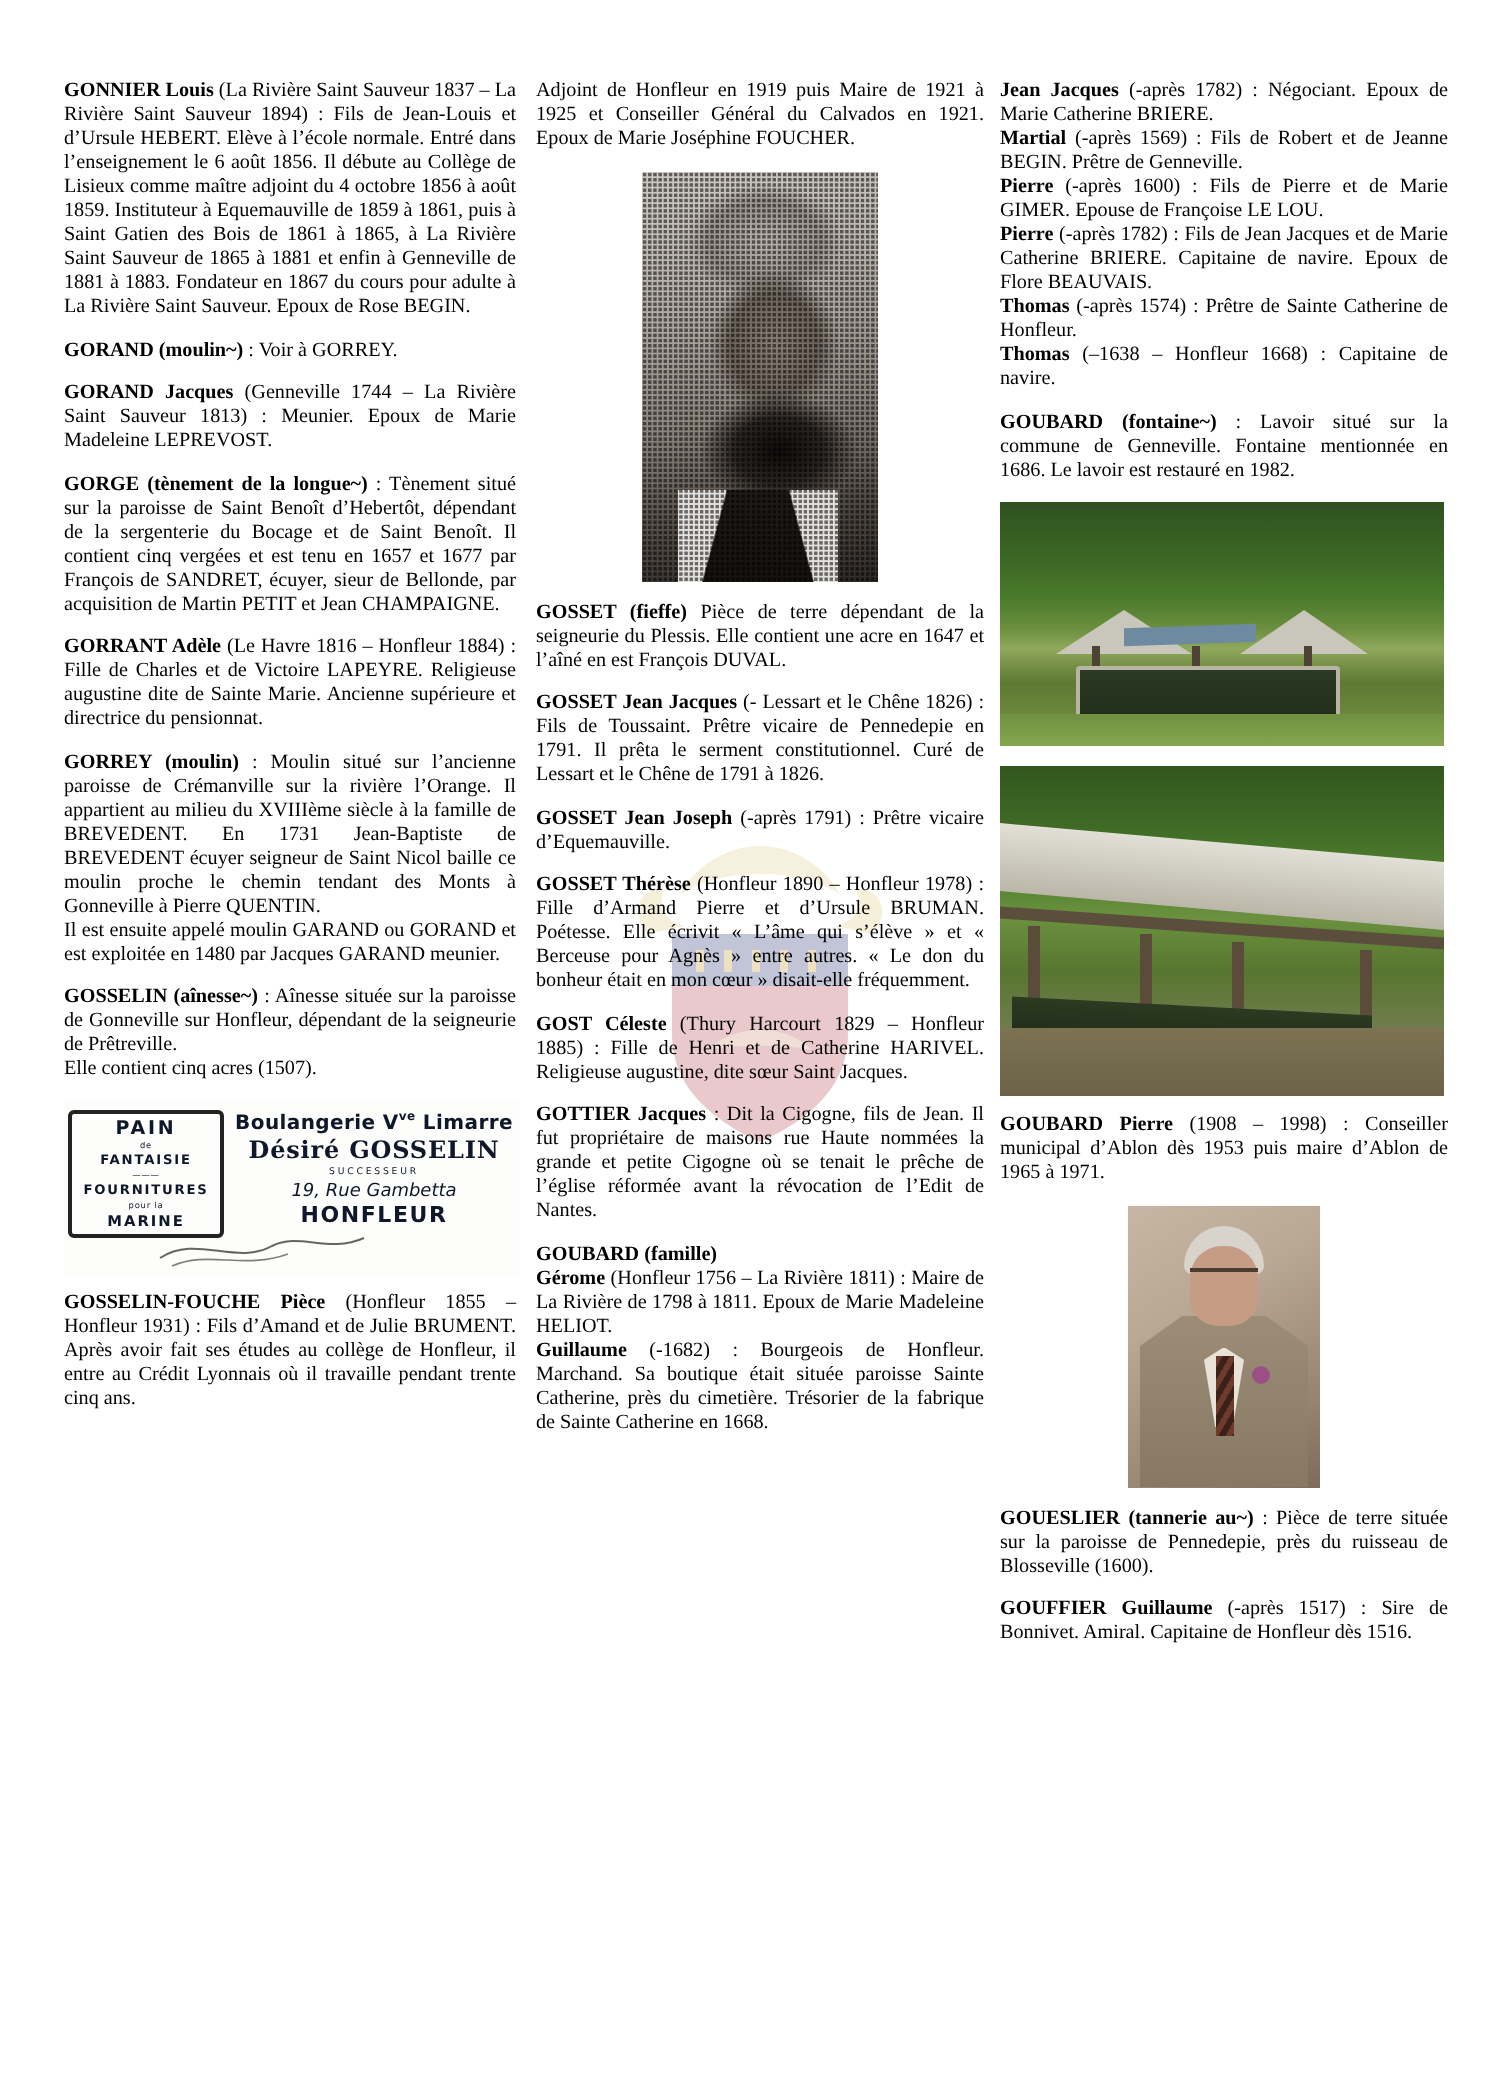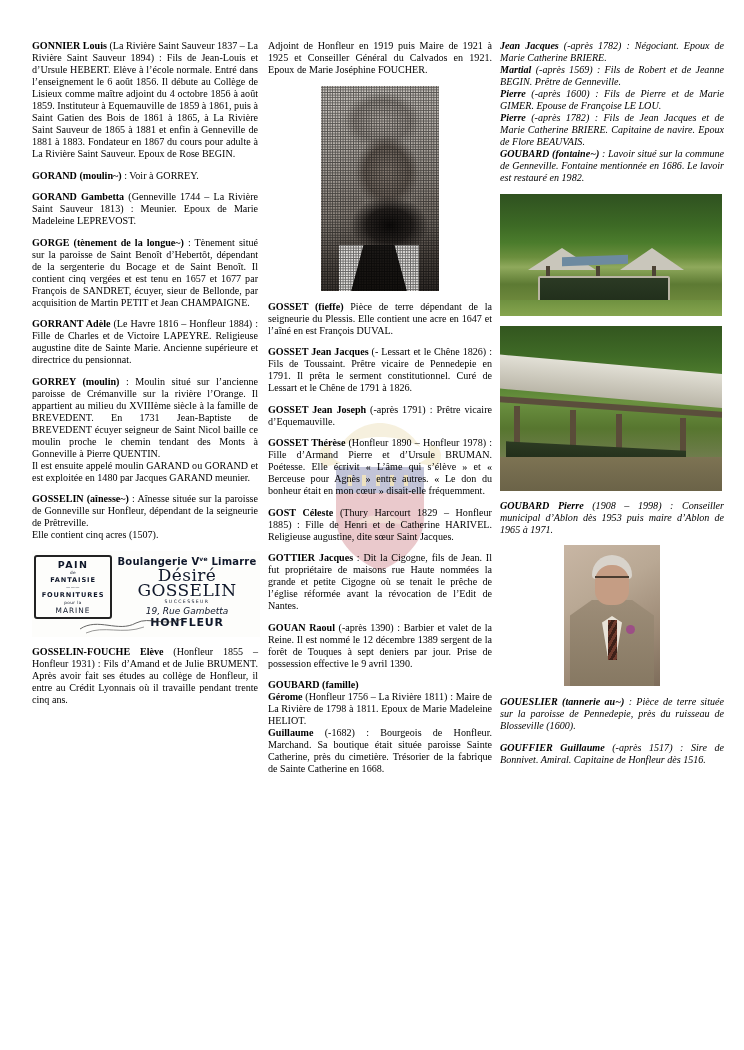--- a/index.html
+++ b/index.html
@@ -46,21 +46,21 @@
     display: flex;
     z-index: 2;
   }
   .col {
     box-sizing: border-box;
     padding-top: 40px;
     padding-bottom: 18px;
   }
   #col-1 { width: 268px; padding-left: 32px; padding-right: 10px; }
   #col-2 { width: 232px; padding-left: 0px;  padding-right: 8px; }
-  #col-3 { width: 244px; padding-left: 0px;  padding-right: 20px; font-style: italic; }
+  #col-3 { width: 244px; padding-left: 0px;  padding-right: 20px; }
 
   
   .entry {
     font-size: 10.1px;
     line-height: 12.0px;
     text-align: justify;
     text-justify: inter-word;
     margin: 0 0 9.5px 0;
     hyphens: none;
   }
@@ -285,35 +285,35 @@
     font-size: 9.5px; font-weight: bold; letter-spacing: 1.4px; line-height: 10px;
   }
   #letterhead .lh-box .l2,
   #letterhead .lh-box .l4 {
     font-size: 4.2px; letter-spacing: .4px; line-height: 6px;
   }
   #letterhead .lh-box .l3 {
     font-size: 6.6px; font-weight: bold; letter-spacing: .9px; line-height: 9px;
   }
   #letterhead .lh-box .l5 {
-    font-size: 7.4px; font-weight: normal; letter-spacing: 1px; line-height: 10px;
+    font-size: 7.4px; font-weight: bold; letter-spacing: 1px; line-height: 10px;
   }
   #letterhead .lh-right {
     position: absolute;
     left: 84px; top: 2px;
     width: 142px;
     text-align: center;
   }
   #letterhead .r1 {
     font-size: 10px; font-weight: bold; letter-spacing: .2px; line-height: 12px;
     font-family: "DejaVu Sans", sans-serif;
   }
   #letterhead .r1 sup { font-size: 6px; }
   #letterhead .r2 {
-    font-size: 17px; font-weight: normal; letter-spacing: .4px; line-height: 15px;
+    font-size: 12px; font-weight: bold; letter-spacing: .4px; line-height: 15px;
     font-family: "DejaVu Serif", serif;
   }
   #letterhead .r3 {
     font-size: 4.6px; letter-spacing: 1.4px; line-height: 7px;
   }
   #letterhead .r4 {
     font-size: 9px; font-style: italic; line-height: 12px;
   }
   #letterhead .r5 {
     font-size: 11px; font-weight: bold; letter-spacing: .8px; line-height: 11px;
@@ -353,21 +353,21 @@
   </svg>
 
   <div id="columns">
 
     <div class="col" id="col-1">
 
       <p class="entry"><span class="hw">GONNIER Louis</span><span> (La Rivière Saint Sauveur 1837 – La Rivière Saint Sauveur 1894) : Fils de Jean-Louis et d’Ursule HEBERT. Elève à l’école normale. Entré dans l’enseignement le 6 août 1856. Il débute au Collège de Lisieux comme maître adjoint du 4 octobre 1856 à août 1859. Instituteur à Equemauville de 1859 à 1861, puis à Saint Gatien des Bois de 1861 à 1865, à La Rivière Saint Sauveur de 1865 à 1881 et enfin à Genneville de 1881 à 1883. Fondateur en 1867 du cours pour adulte à La Rivière Saint Sauveur. Epoux de Rose BEGIN.</span></p>
 
       <p class="entry"><span class="hw">GORAND (moulin~)</span><span> : Voir à GORREY.</span></p>
 
-      <p class="entry"><span class="hw">GORAND Gambetta</span><span> (Genneville 1744 – La Rivière Saint Sauveur 1813) : Meunier. Epoux de Marie Madeleine LEPREVOST.</span></p>
+      <p class="entry"><span class="hw">GORAND Jacques</span><span> (Genneville 1744 – La Rivière Saint Sauveur 1813) : Meunier. Epoux de Marie Madeleine LEPREVOST.</span></p>
 
 
       <p class="entry"><span class="hw">GORGE (tènement de la longue~)</span><span> : Tènement situé sur la paroisse de Saint Benoît d’Hebertôt, dépendant de la sergenterie du Bocage et de Saint Benoît. Il contient cinq vergées et est tenu en 1657 et 1677 par François de SANDRET, écuyer, sieur de Bellonde, par acquisition de Martin PETIT et Jean CHAMPAIGNE.</span></p>
 
       <p class="entry"><span class="hw">GORRANT Adèle</span><span> (Le Havre 1816 – Honfleur 1884) : Fille de Charles et de Victoire LAPEYRE. Religieuse augustine dite de Sainte Marie. Ancienne supérieure et directrice du pensionnat.</span></p>
 
       <p class="entry tight"><span class="hw">GORREY (moulin)</span><span> : Moulin situé sur l’ancienne paroisse de Crémanville sur la rivière l’Orange. Il appartient au milieu du XVIIIème siècle à la famille de BREVEDENT. En 1731 Jean-Baptiste de BREVEDENT écuyer seigneur de Saint Nicol baille ce moulin proche le chemin tendant des Monts à Gonneville à Pierre QUENTIN.</span></p>
 
       <p class="entry"><span>Il est ensuite appelé moulin GARAND ou GORAND et est exploitée en 1480 par Jacques GARAND meunier.</span></p>
 
@@ -394,21 +394,21 @@
             <div class="r4">19, Rue Gambetta</div>
             <div class="r5">HONFLEUR</div>
           </div>
           <svg class="scribble" viewBox="0 0 120 24">
             <path d="M2 18 C20 6 40 22 58 12 C72 5 86 16 104 8" stroke="#333" stroke-width="1" fill="none"></path>
             <path d="M8 22 C26 14 44 24 66 16" stroke="#555" stroke-width=".8" fill="none"></path>
           </svg>
         </div>
       </figure>
 
-      <p class="entry"><span class="hw">GOSSELIN-FOUCHE Elève</span><span> (Honfleur 1855 – Honfleur 1931) : Fils d’Amand et de Julie BRUMENT. Après avoir fait ses études au collège de Honfleur, il entre au Crédit Lyonnais où il travaille pendant trente cinq ans.</span></p>
+      <p class="entry"><span class="hw">GOSSELIN-FOUCHE Pièce</span><span> (Honfleur 1855 – Honfleur 1931) : Fils d’Amand et de Julie BRUMENT. Après avoir fait ses études au collège de Honfleur, il entre au Crédit Lyonnais où il travaille pendant trente cinq ans.</span></p>
 
     </div>
 
     <div class="col" id="col-2">
 
       <p class="entry"><span>Adjoint de Honfleur en 1919 puis Maire de 1921 à 1925 et Conseiller Général du Calvados en 1921. Epoux de Marie Joséphine FOUCHER.</span></p>
 
       <figure>
         <div id="portrait-gonnier" class="photo">
           <div class="collar"></div>
@@ -420,42 +420,43 @@
       <p class="entry"><span class="hw">GOSSET Jean Jacques</span><span>  (- Lessart et le Chêne 1826) : Fils de Toussaint. Prêtre vicaire de Pennedepie en 1791. Il prêta le serment constitutionnel. Curé de Lessart et le Chêne de 1791 à 1826.</span></p>
 
       <p class="entry"><span class="hw">GOSSET Jean Joseph</span><span> (-après 1791) : Prêtre vicaire d’Equemauville.</span></p>
 
       <p class="entry"><span class="hw">GOSSET Thérèse</span><span> (Honfleur 1890 – Honfleur 1978) : Fille d’Armand Pierre et d’Ursule BRUMAN. Poétesse. Elle écrivit « L’âme qui s’élève » et « Berceuse pour Agnès » entre autres. « Le don du bonheur était en mon cœur » disait-elle fréquemment.</span></p>
 
       <p class="entry"><span class="hw">GOST Céleste</span><span> (Thury Harcourt 1829 – Honfleur 1885) : Fille de Henri et de Catherine HARIVEL. Religieuse augustine, dite sœur Saint Jacques.</span></p>
 
       <p class="entry"><span class="hw">GOTTIER Jacques</span><span> : Dit la Cigogne, fils de Jean. Il fut propriétaire de maisons rue Haute nommées la grande et petite Cigogne où se tenait le prêche de l’église réformée avant la révocation de l’Edit de Nantes.</span></p>
 
-      <p class="entry"><span class="hw">GOUAN Raoul</span><span> (-après 1390) : Barbier et valet de la Reine. Il est nommé le 12 décembre 1389 sergent de la forêt de Touques à sept deniers par jour. Prise de possession effective le 9 avril 1390.</span></p>
 
       <p class="entry tight"><span class="hw">GOUBARD (famille)</span><span></span></p>
 
       <p class="entry tight"><span class="sub">Gérome</span><span> (Honfleur 1756 – La Rivière 1811) : Maire de La Rivière de 1798 à 1811. Epoux de Marie Madeleine HELIOT.</span></p>
 
       <p class="entry tight"><span class="sub">Guillaume</span><span> (-1682) : Bourgeois de Honfleur. Marchand. Sa boutique était située paroisse Sainte Catherine, près du cimetière. Trésorier de la fabrique de Sainte Catherine en 1668.</span></p>
 
 
     </div>
 
     <div class="col" id="col-3">
 
       <p class="entry tight"><span class="sub">Jean Jacques</span><span> (-après 1782) : Négociant. Epoux de Marie Catherine BRIERE.</span></p>
 
       <p class="entry tight"><span class="sub">Martial</span><span> (-après 1569) : Fils de Robert et de Jeanne BEGIN. Prêtre de Genneville.</span></p>
 
       <p class="entry tight"><span class="sub">Pierre</span><span> (-après 1600) : Fils de Pierre et de Marie GIMER. Epouse de Françoise LE LOU.</span></p>
 
       <p class="entry tight"><span class="sub">Pierre</span><span> (-après 1782) : Fils de Jean Jacques et de Marie Catherine BRIERE. Capitaine de navire. Epoux de Flore BEAUVAIS.</span></p>
 
-
+      <p class="entry tight"><span class="sub">Thomas</span><span> (-après 1574) : Prêtre de Sainte Catherine de Honfleur.</span></p>
+
+      <p class="entry"><span class="sub">Thomas</span><span> (–1638 – Honfleur 1668) : Capitaine de navire.</span></p>
 
       <p class="entry"><span class="hw">GOUBARD (fontaine~)</span><span> : Lavoir situé sur la commune de Genneville. Fontaine mentionnée en 1686. Le lavoir est restauré en 1982.</span></p>
 
       <figure>
         <div id="photo-lavoir-1" class="photo">
           <div class="roofL"></div>
           <div class="roofR"></div>
           <div class="ridge"></div>
           <div class="postA"></div>
           <div class="postB"></div>

